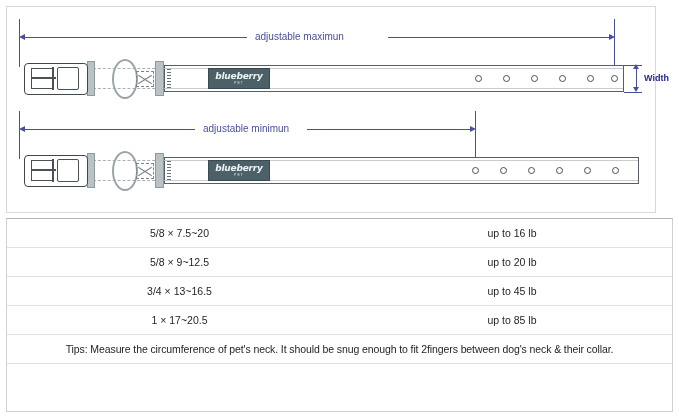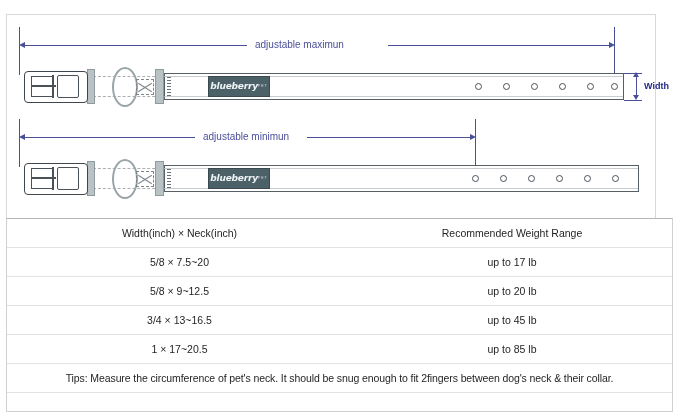--- a/index.html
+++ b/index.html
@@ -5,21 +5,21 @@
   html,body{margin:0;padding:0;background:#ffffff;}
   body{
     width:679px;height:418px;overflow:hidden;
     font-family:"Liberation Sans","DejaVu Sans",sans-serif;
     color:#1a1a1a;
   }
   .page{position:relative;width:679px;height:418px;}
 
   
   .diagram-panel{
-    position:absolute;left:6px;top:14px;width:650px;height:207px;
+    position:absolute;left:6px;top:6px;width:650px;height:207px;
     border:1px solid #d8d8d8;background:#fff;box-sizing:border-box;
   }
 
   
   .collar{position:absolute;left:0;top:0;}
 
   .strap{
     position:absolute;
     border:1px solid #575f66;
     background:#ffffff;
@@ -88,21 +88,21 @@
     position:absolute;
     background:repeating-linear-gradient(to bottom,#6a7278 0 1px,transparent 1px 3px);
   }
 
   
   .logo-patch{
     position:absolute;
     background:#4c6067;
     border:1px solid #3a4a50;
     box-sizing:border-box;
-    display:flex;flex-direction:row;
+    display:flex;flex-direction:column;
     align-items:center;justify-content:center;
     line-height:1;
   }
   .logo-main{
     color:#eef4f6;font-size:9px;font-style:italic;font-weight:bold;
     letter-spacing:-0.2px;font-family:"DejaVu Sans",sans-serif;
   }
   .logo-sub{
     color:#d7e2e6;font-size:3.5px;letter-spacing:1px;margin-top:1px;
     font-family:"Liberation Sans",sans-serif;
@@ -272,26 +272,22 @@
       <div class="hole" style="left:577px;top:160px;"></div>
       <div class="hole" style="left:605px;top:160px;"></div>
     </div>
 
   </div>
 
   <div class="table-wrap">
     <table class="size-table">
       <tbody>
         <tr>
-          <td class="col-left head">Width(inch) ×  Neck(inch)</td>
-          <td class="head">Recommended Weight Range</td>
-        </tr>
-        <tr>
           <td class="col-left">5/8 × 7.5~20</td>
-          <td>up to 17 lb</td>
+          <td>up to 16 lb</td>
         </tr>
         <tr>
           <td class="col-left">5/8 × 9~12.5</td>
           <td>up to 20 lb</td>
         </tr>
         <tr>
           <td class="col-left">3/4 × 13~16.5</td>
           <td>up to 45 lb</td>
         </tr>
         <tr>

